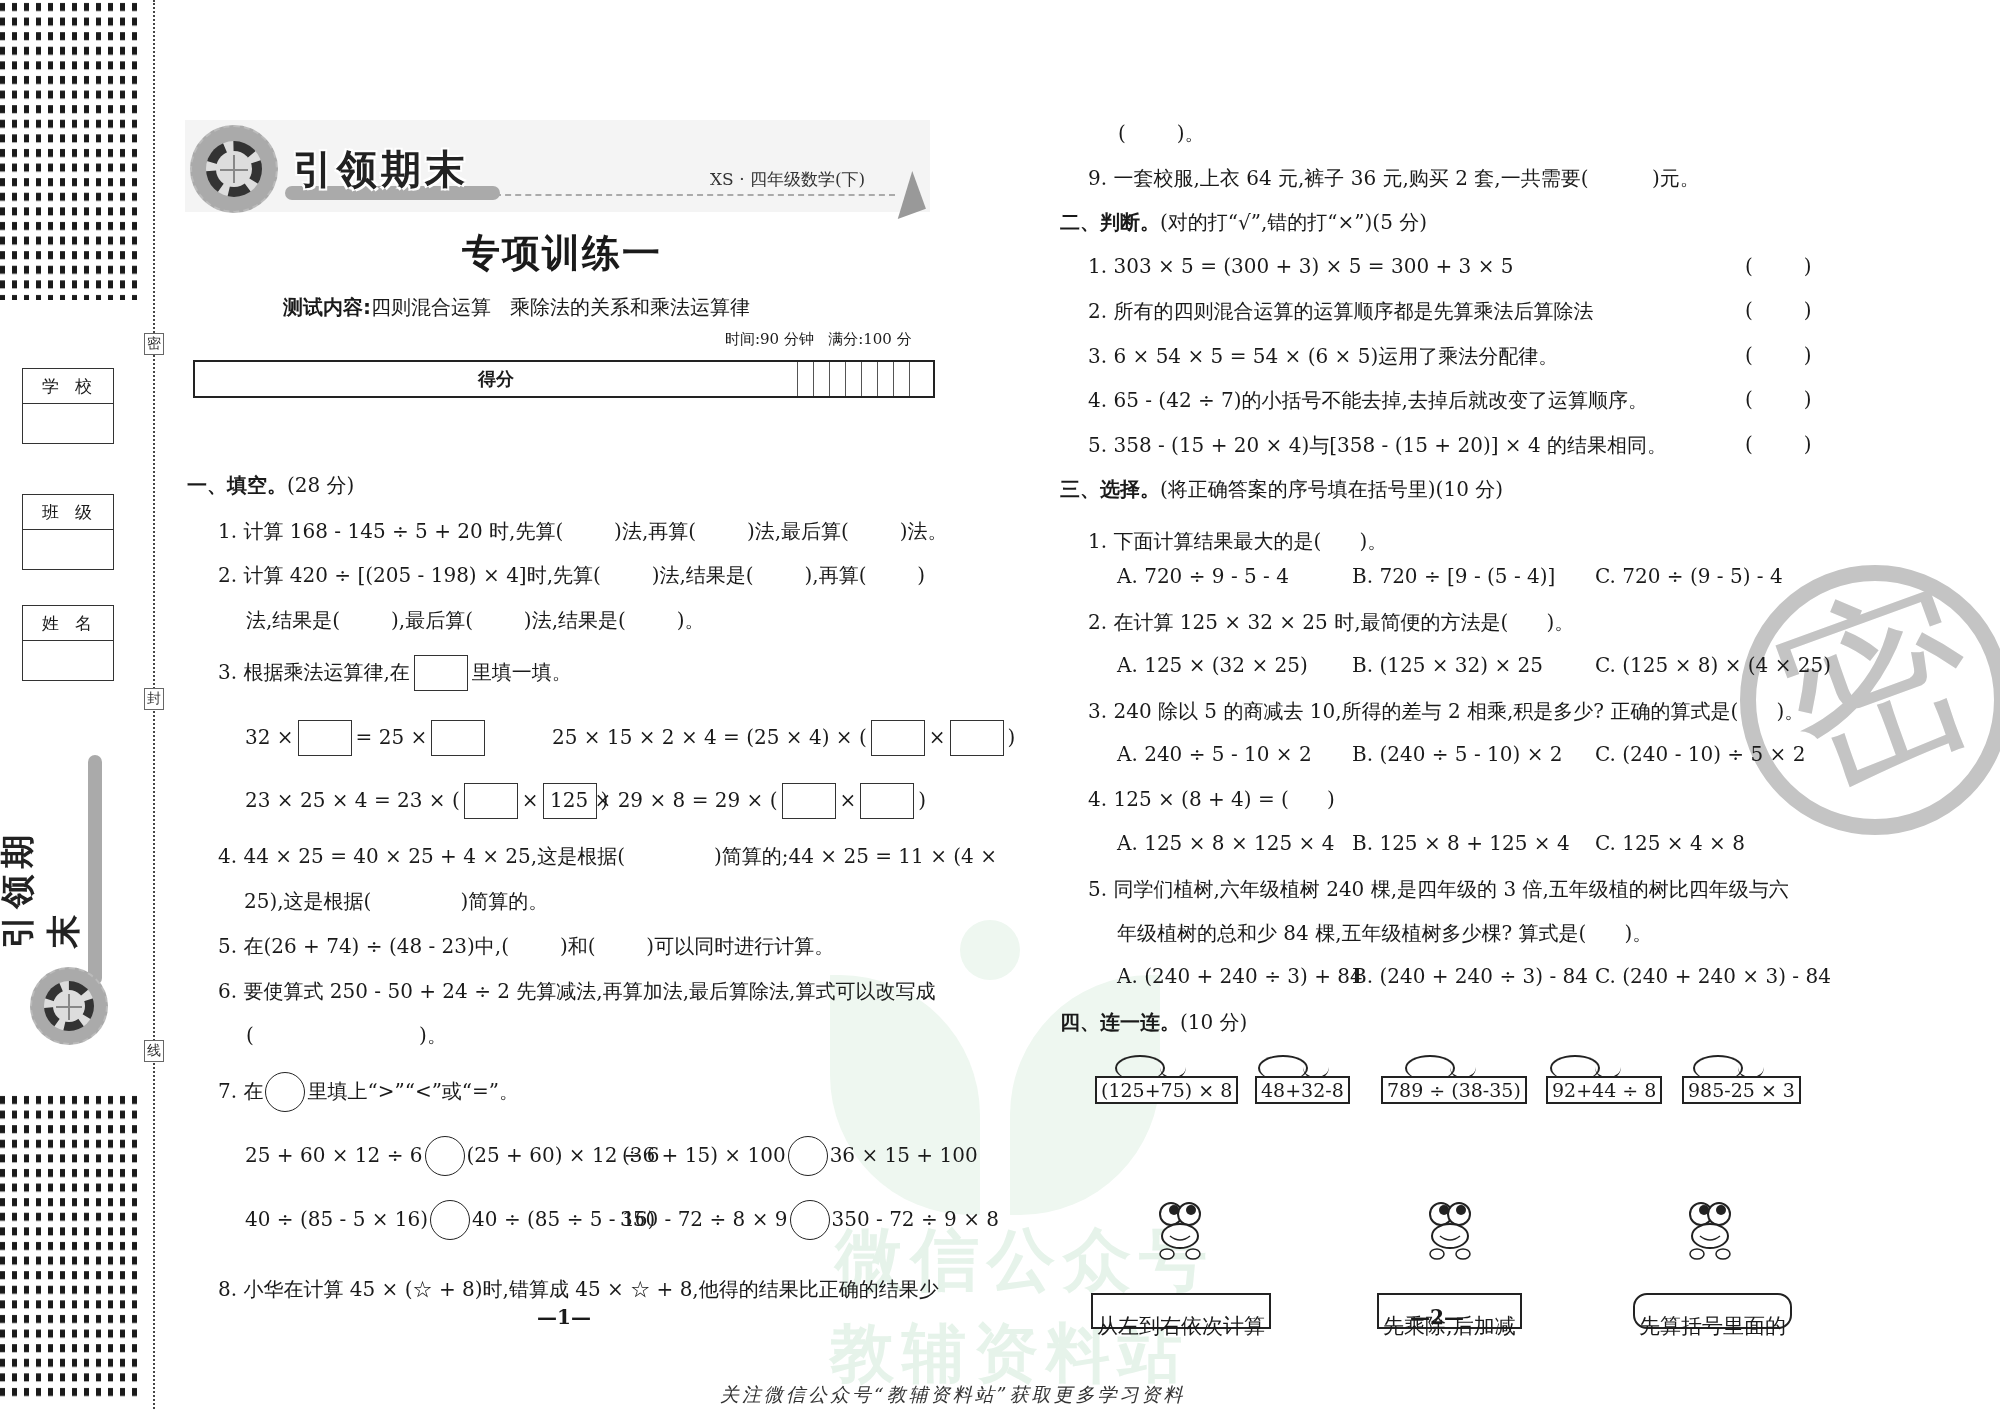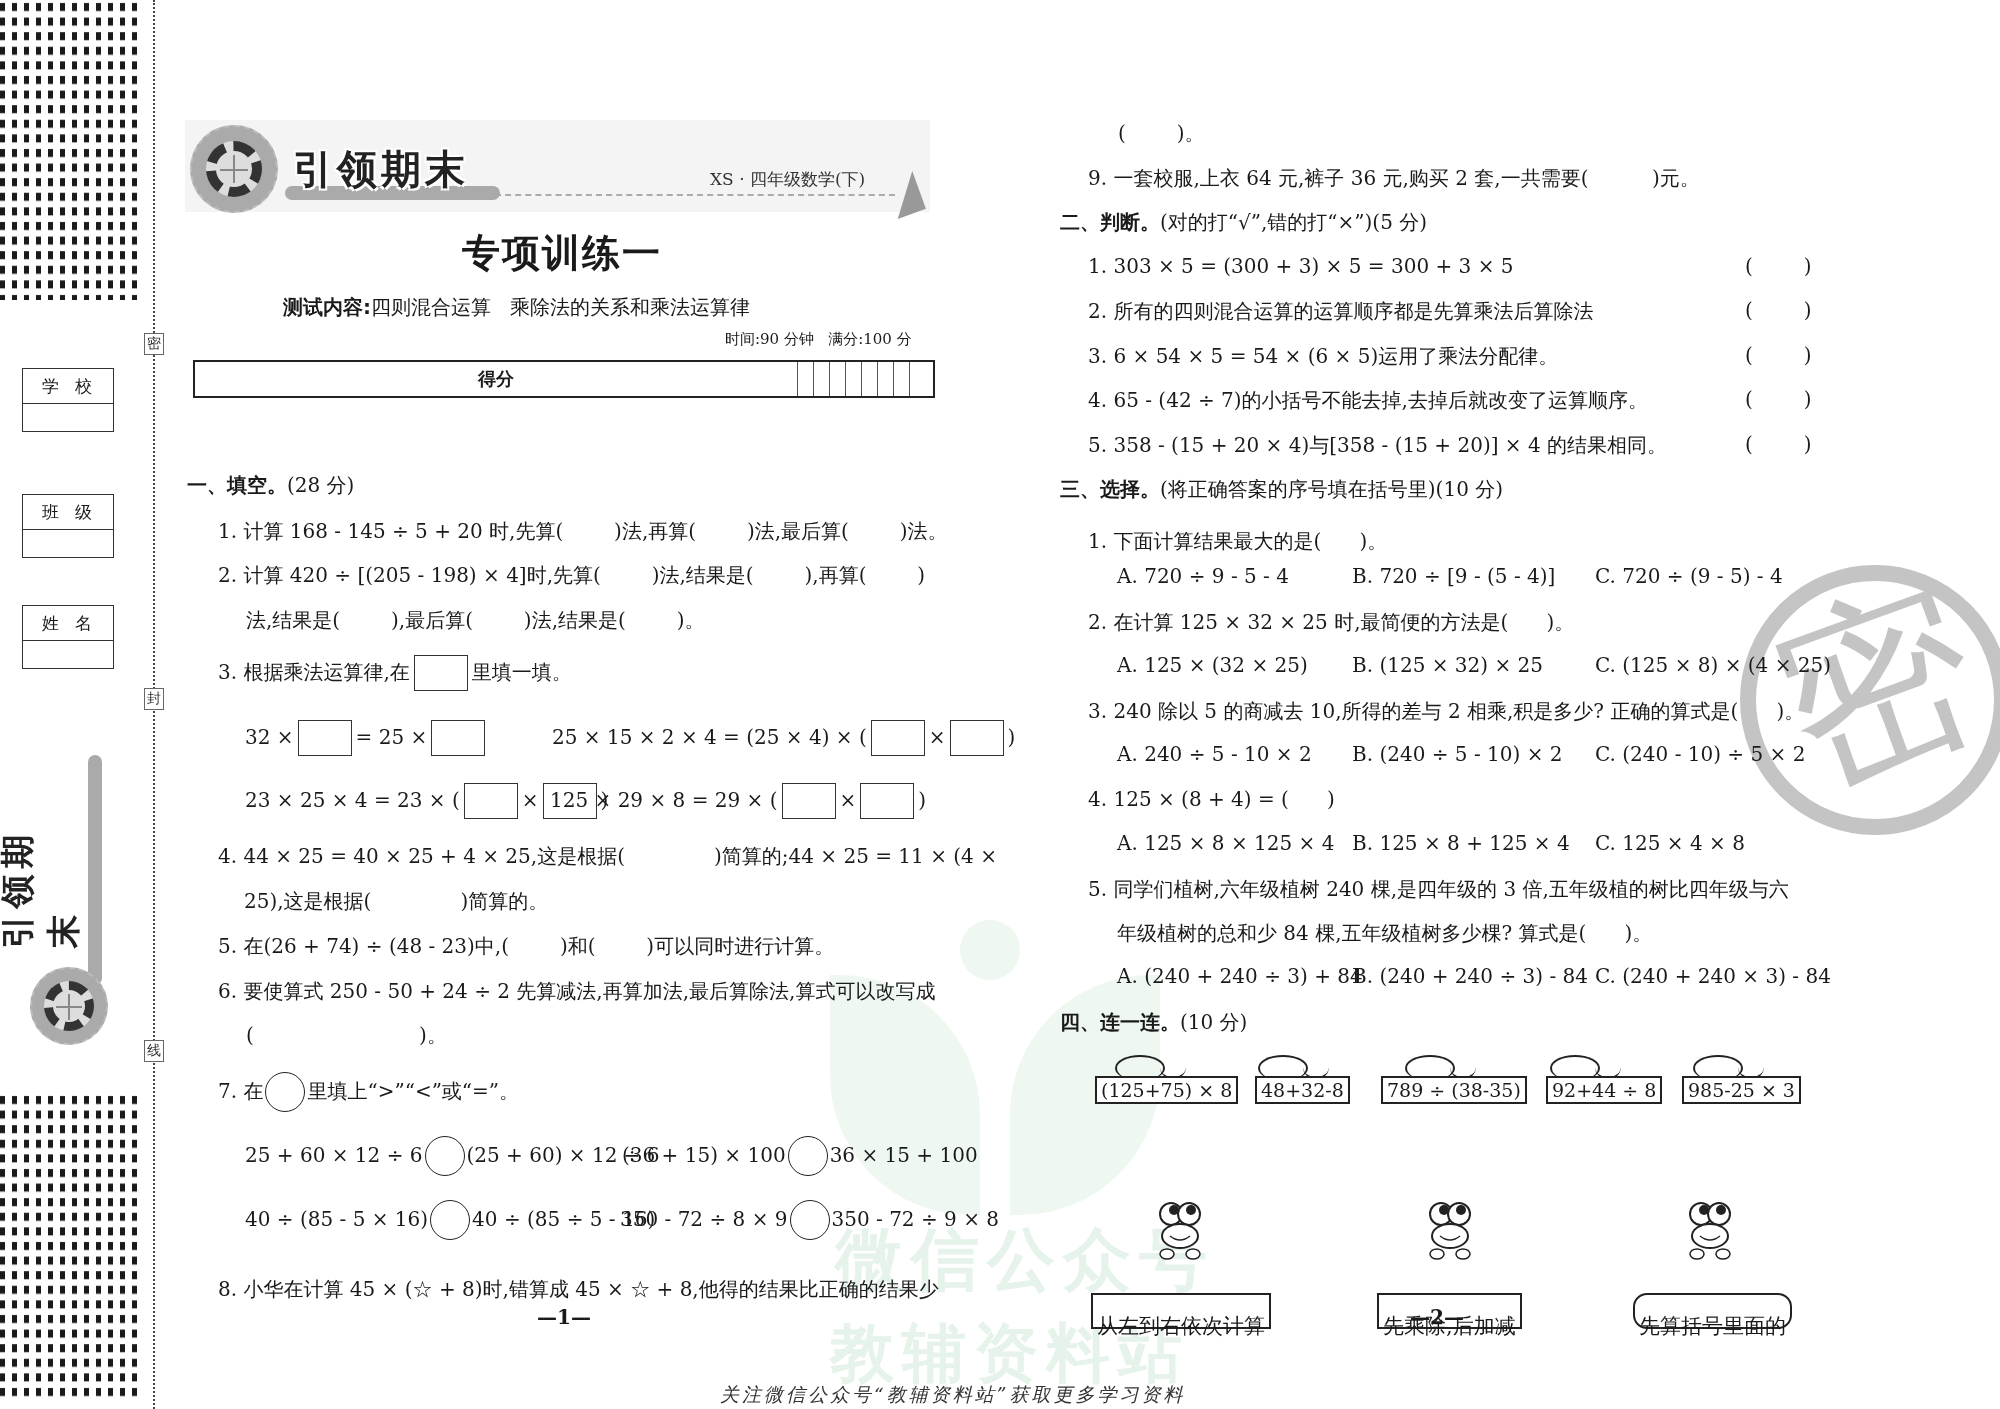--- a/index.html
+++ b/index.html
@@ -3,21 +3,21 @@
 <meta charset="utf-8">
 <style>
   * { margin:0; padding:0; box-sizing:border-box; }
   html, body { width:2000px; height:1409px; background:#ffffff; overflow:hidden; }
   body { position:relative; font-family:"DejaVu Serif","Liberation Serif",serif; color:#1a1a1a; }
   .abs { position:absolute; white-space:nowrap; }
   .sans { font-family:"DejaVu Sans","Liberation Sans",sans-serif; }
   .dash-line { position:absolute; left:153px; top:0; height:1409px; border-left:2px dotted #444; }
   .seal-mark { position:absolute; left:144px; width:20px; height:22px; border:1.5px solid #666; background:#fff;
     font-size:14px; line-height:19px; text-align:center; color:#333; }
-  .info-box { position:absolute; left:22px; width:92px; height:64px; border:1.5px solid #333; }
+  .info-box { position:absolute; left:22px; width:92px; height:76px; border:1.5px solid #333; }
   .info-box .lbl { height:35px; border-bottom:1.5px solid #333; font-size:17px; line-height:34px; text-align:center; letter-spacing:16px; padding-left:14px; font-family:"DejaVu Sans",sans-serif; }
 
   
   .banner { position:absolute; left:185px; top:120px; width:745px; height:92px; background:#f4f4f4; }
   .banner .bar { position:absolute; left:100px; top:66px; width:215px; height:14px; background:#aaa; border-radius:7px; }
   .banner .dashline { position:absolute; left:310px; top:74px; width:400px; border-top:2px dashed #aaa; }
   .banner .title { position:absolute; left:108px; top:22px; font-size:40px; font-weight:bold; letter-spacing:4px; color:#222;
      text-shadow: -2px -2px 0 #fff, 2px -2px 0 #fff, -2px 2px 0 #fff, 2px 2px 0 #fff; font-family:"DejaVu Sans",sans-serif; }
   .banner .sub { position:absolute; left:525px; top:48px; font-size:17px; color:#333; }
   .banner .plane { position:absolute; left:705px; top:55px; width:0; height:0;

